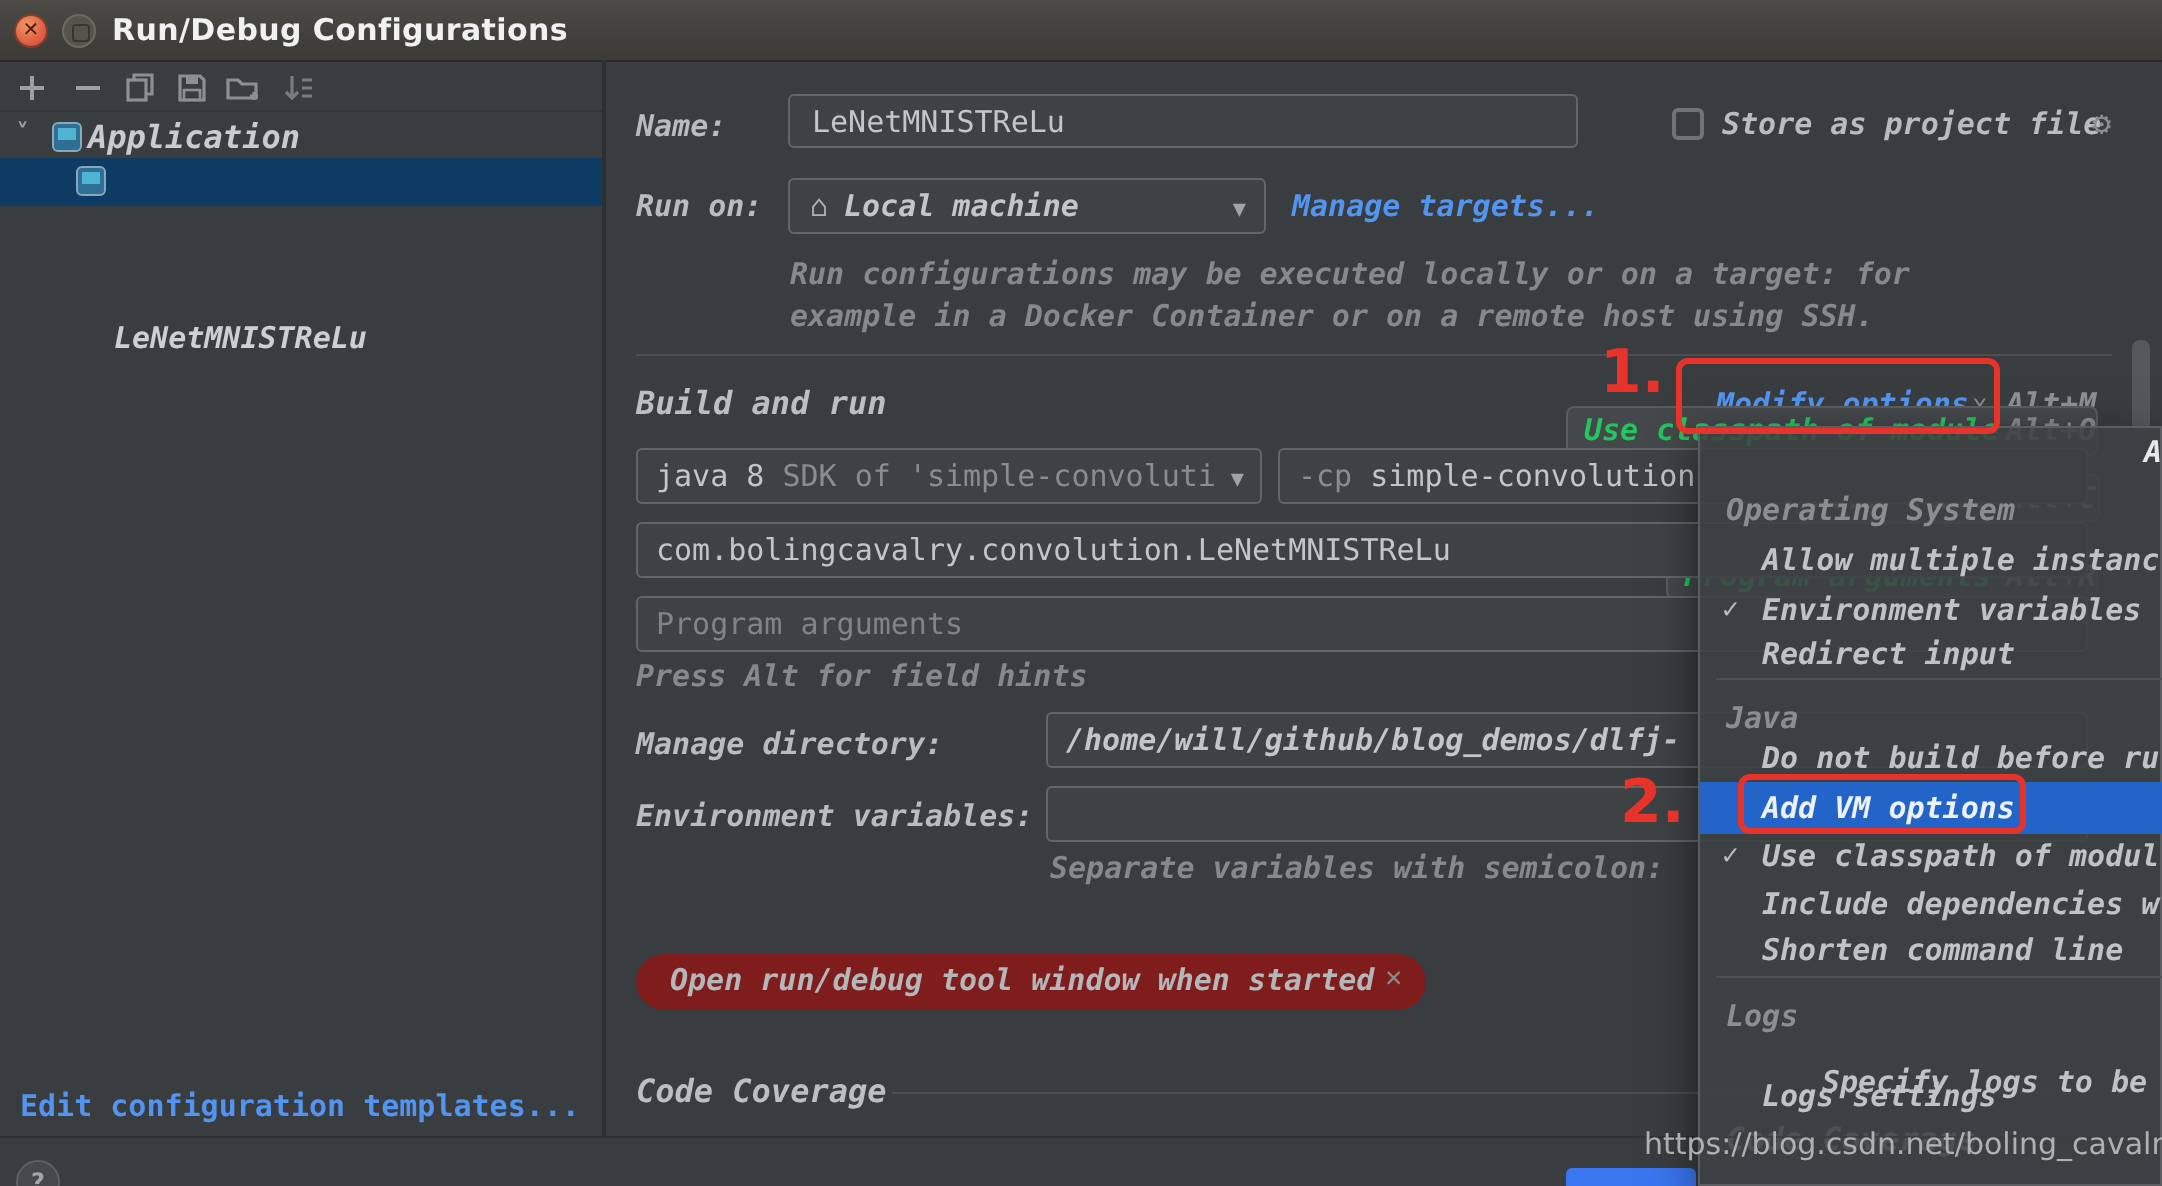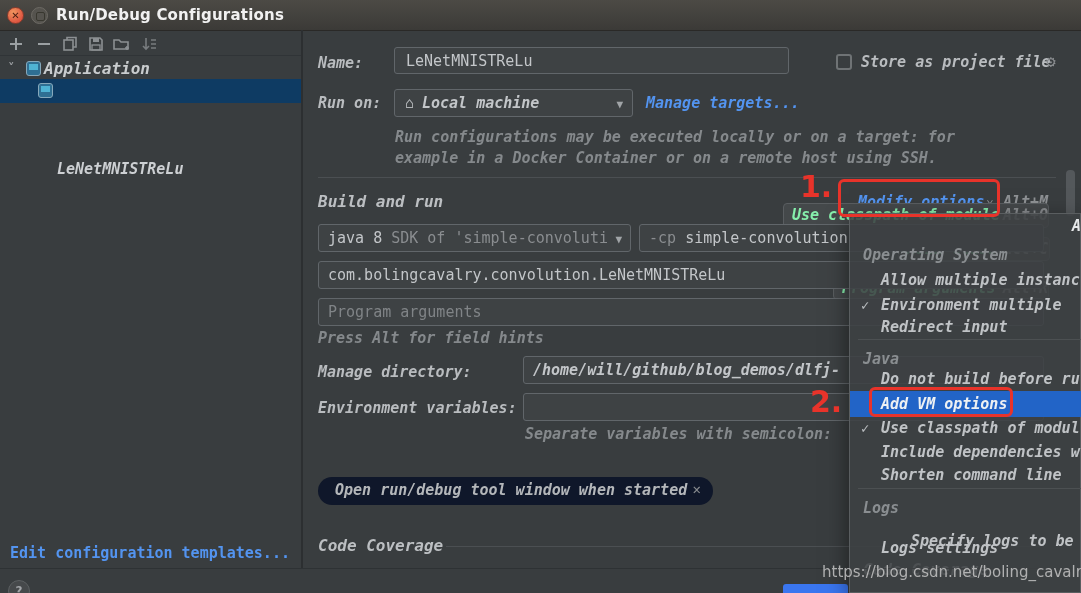--- a/index.html
+++ b/index.html
@@ -41,40 +41,40 @@
   .hdr{font-style:italic;font-weight:bold;font-size:16px;line-height:20px;color:#bcbfc2;}
   .muted{font-style:italic;font-weight:bold;font-size:15px;line-height:19px;color:#85898c;}
   .val{font-size:15px;line-height:19px;color:#c3c6c9;}
   .field{background:#3e4244;border:1px solid #61666a;border-radius:3px;box-sizing:border-box;}
   .link{font-style:italic;font-weight:bold;font-size:15px;color:#5394f0;}
   .combo-arrow{color:#a0a4a7;font-size:11px;}
   .divider{height:1px;background:#4b4f52;}
   
   .hint-chip{background:#44484a;border:1px solid #595d60;border-radius:4px;box-sizing:border-box;}
   .hint-chip .t{position:absolute;left:8px;top:2px;font-style:italic;font-weight:bold;
-                font-size:15px;color:#86efac;white-space:nowrap;}
+                font-size:15px;color:#22c55e;white-space:nowrap;}
   .hint-sc{position:absolute;font-style:italic;font-weight:bold;font-size:15px;color:#888b8e;}
   
   #popup{left:849px;top:213px;width:232px;height:380px;
          background:rgba(61,64,67,0.87);border:1px solid #5a5e60;
          box-shadow:0 8px 22px rgba(0,0,0,.5);box-sizing:border-box;}
   .menu-header{position:absolute;left:13px;font-style:italic;font-weight:bold;
                font-size:15px;line-height:22px;color:#8a8e91;white-space:nowrap;}
   .menu-item{position:absolute;left:31px;font-style:italic;font-weight:bold;
              font-size:15px;line-height:22px;color:#c0c3c6;white-space:nowrap;}
   .menu-check{position:absolute;left:11px;font-size:14px;line-height:22px;color:#b9bcbf;}
   .menu-sep{position:absolute;left:8px;width:224px;height:1px;background:#4c5052;}
   #menu-selected-bg{position:absolute;left:0;top:177px;width:232px;height:26px;background:#2264c7;}
   
   .red-rect{border:3px solid #e8332a;border-radius:6px;box-sizing:border-box;z-index:30;}
   .red-num{font:bold 30px/30px "DejaVu Sans",sans-serif;color:#e8332a;z-index:30;}
   #watermark{left:822px;top:562px;font:15px/20px "DejaVu Sans",sans-serif;
              color:rgba(196,196,196,0.85);z-index:50;white-space:nowrap;}
   
-  #open-chip{left:318px;top:477px;width:395px;height:28px;border-radius:14px;background:#0f172a;}
+  #open-chip{left:318px;top:477px;width:395px;height:28px;border-radius:14px;background:#7f1d1d;}
   #open-chip .t{position:absolute;left:17px;top:4px;font-style:italic;font-weight:bold;
                 font-size:15px;color:#b4b7ba;white-space:nowrap;}
   #open-chip .x{position:absolute;right:12px;top:4px;font-size:14px;color:#8a8d90;}
   #ok-btn{left:783px;top:584px;width:65px;height:9px;background:#3a76f0;border-radius:3px 3px 0 0;}
   #scroll-thumb{left:1066px;top:170px;width:9px;height:46px;background:#54585b;border-radius:4px;}
   #bottom-sep{left:0;top:568px;width:1081px;height:1px;background:#2e3234;}
 </style>
 </head>
 <body>
 
@@ -215,21 +215,21 @@
   <div class="abs" id="ok-btn"></div>
   <div class="abs" id="scroll-thumb"></div>
 
   <div class="abs" id="popup">
     <div class="abs" style="left:222px;top:3px;color:#e6e8ea;font-style:italic;font-weight:bold;font-size:15px;">A</div>
     <div id="menu-selected-bg"></div>
 
     <div class="menu-header" style="top:30px;">Operating System</div>
     <div class="menu-item" style="top:55px;">Allow multiple instanc</div>
     <div class="menu-check" style="top:80px;">✓</div>
-    <div class="menu-item" style="top:80px;">Environment multiple</div>
+    <div class="menu-item" style="top:80px;">Environment variables</div>
     <div class="menu-item" style="top:102px;">Redirect input</div>
     <div class="menu-sep" style="top:125px;"></div>
     <div class="menu-header" style="top:134px;">Java</div>
     <div class="menu-item" style="top:154px;">Do not build before ru</div>
     <div class="menu-item" style="top:179px;color:#eef1f3;">Add VM options</div>
     <div class="menu-check" style="top:203px;">✓</div>
     <div class="menu-item" style="top:203px;">Use classpath of modul</div>
     <div class="menu-item" style="top:227px;">Include dependencies w</div>
     <div class="menu-item" style="top:250px;">Shorten command line</div>
     <div class="menu-sep" style="top:274px;"></div>

